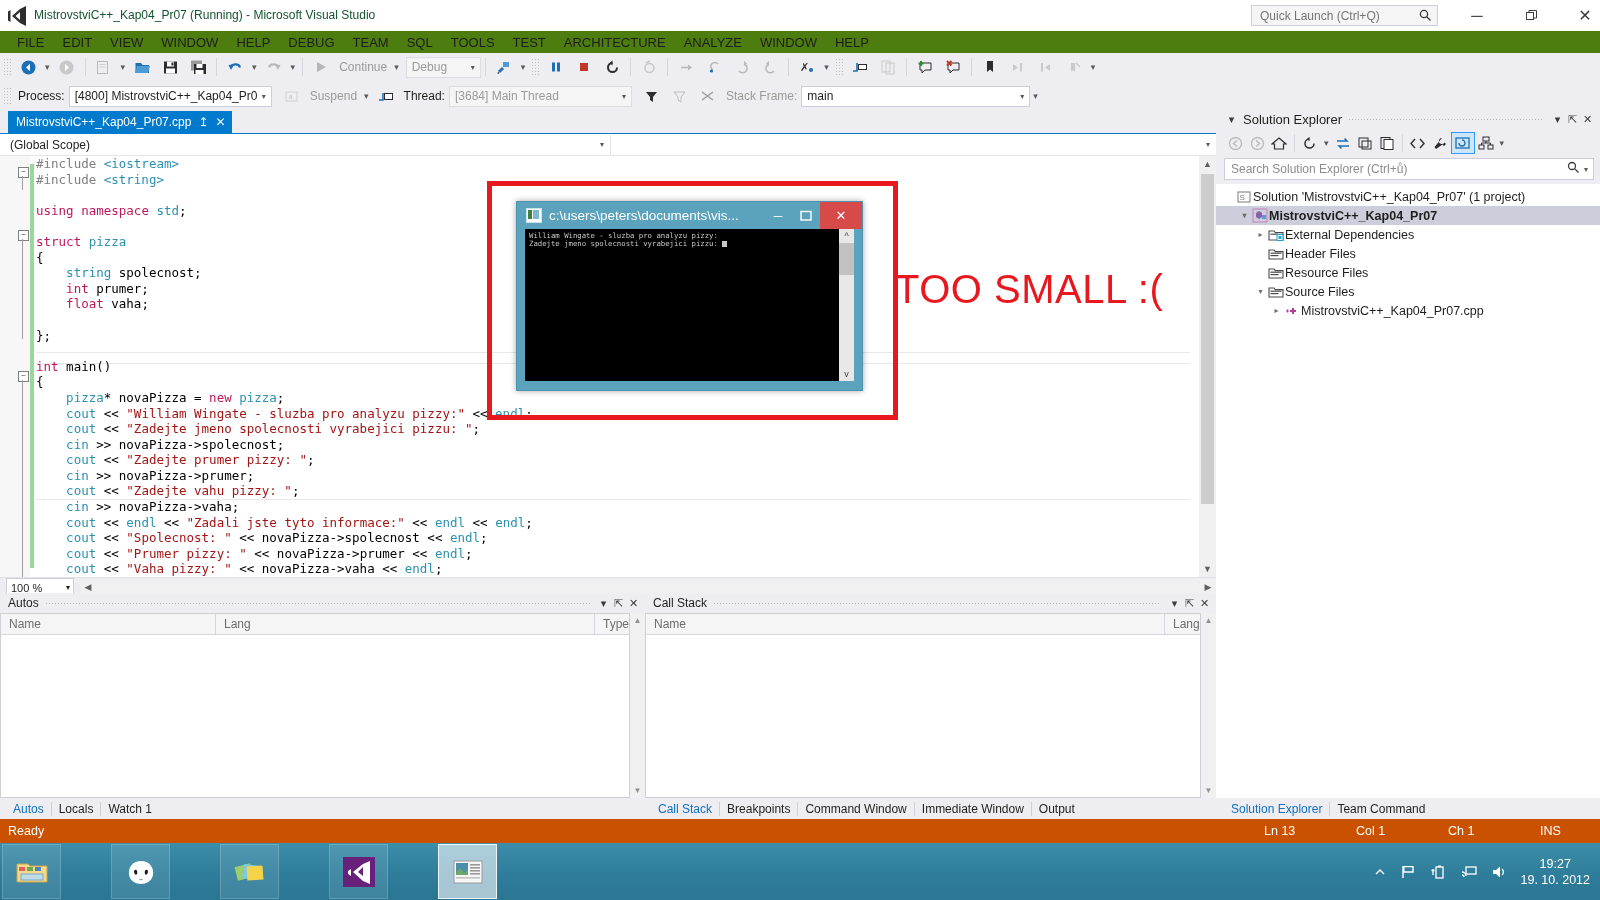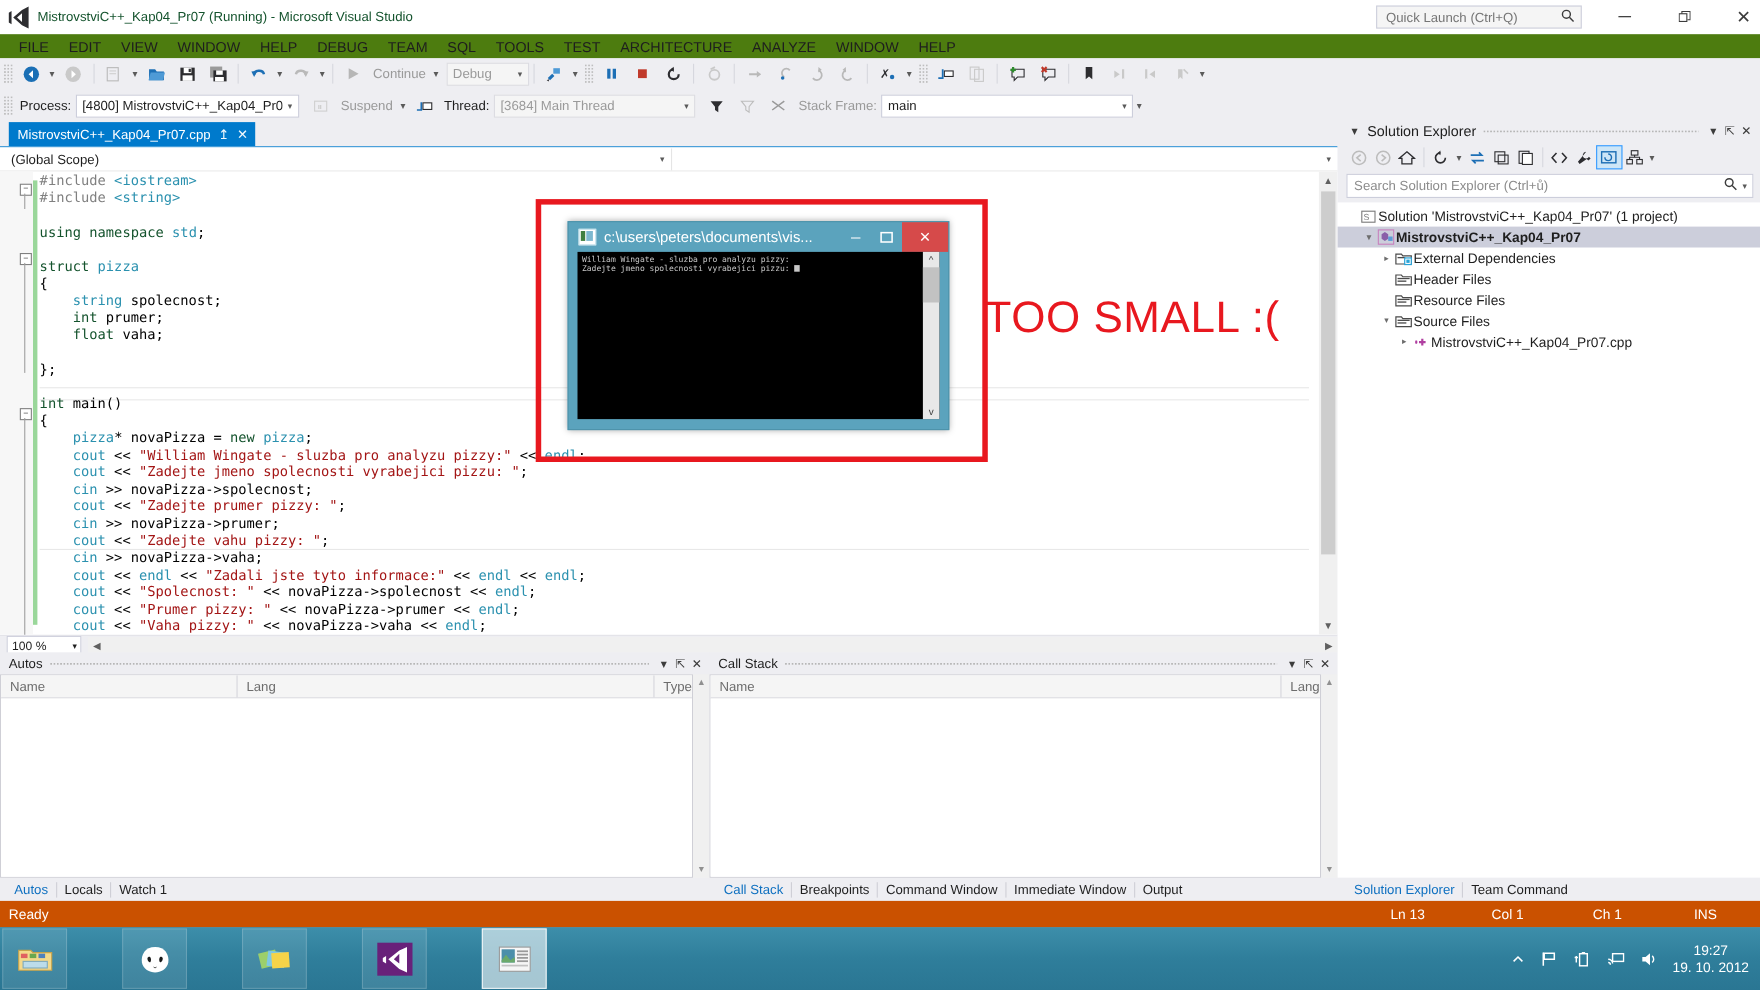--- a/index.html
+++ b/index.html
@@ -60,21 +60,21 @@
   .scope-combo .carw{margin-left:auto;margin-right:6px;font-size:8px;color:#5a5a5a;}
   .scope-combo2{flex:1;height:20px;display:flex;align-items:center;}
   .scope-combo2 .carw{margin-left:auto;margin-right:6px;font-size:8px;color:#5a5a5a;}
 
   .code-wrap{position:relative;height:421px;overflow:hidden;background:#fff;}
   .gutter-margin{position:absolute;left:0;top:0;width:30px;height:100%;background:#f7f7f7;}
   .change-bar{position:absolute;left:30px;top:0;width:4px;background:#9ad79a;}
   .code{position:absolute;left:36px;top:0;right:20px;font-family:"DejaVu Sans Mono","Liberation Mono",monospace;
          font-size:12.5px;line-height:15.6px;white-space:pre;color:#000;}
   .code .ln{height:15.6px;}
-  .kw{color:#14532d;}
+  .kw{color:#be185d;}
   .pp{color:#808080;}
   .ty{color:#2b91af;}
   .str{color:#a31515;}
   .collapse{position:absolute;left:18px;width:9px;height:9px;border:1px solid #808080;background:#fff;
     font-size:8px;line-height:7px;text-align:center;color:#404040;font-family:"Liberation Sans",sans-serif;}
   .struct-line{position:absolute;left:22px;width:1px;background:#a0a0a0;}
   .sep-line{position:absolute;left:36px;right:26px;height:1px;background:#e8e8e8;}
 
   
   .vscroll{position:absolute;right:0;top:0;width:17px;height:100%;background:#f0f0f0;}

